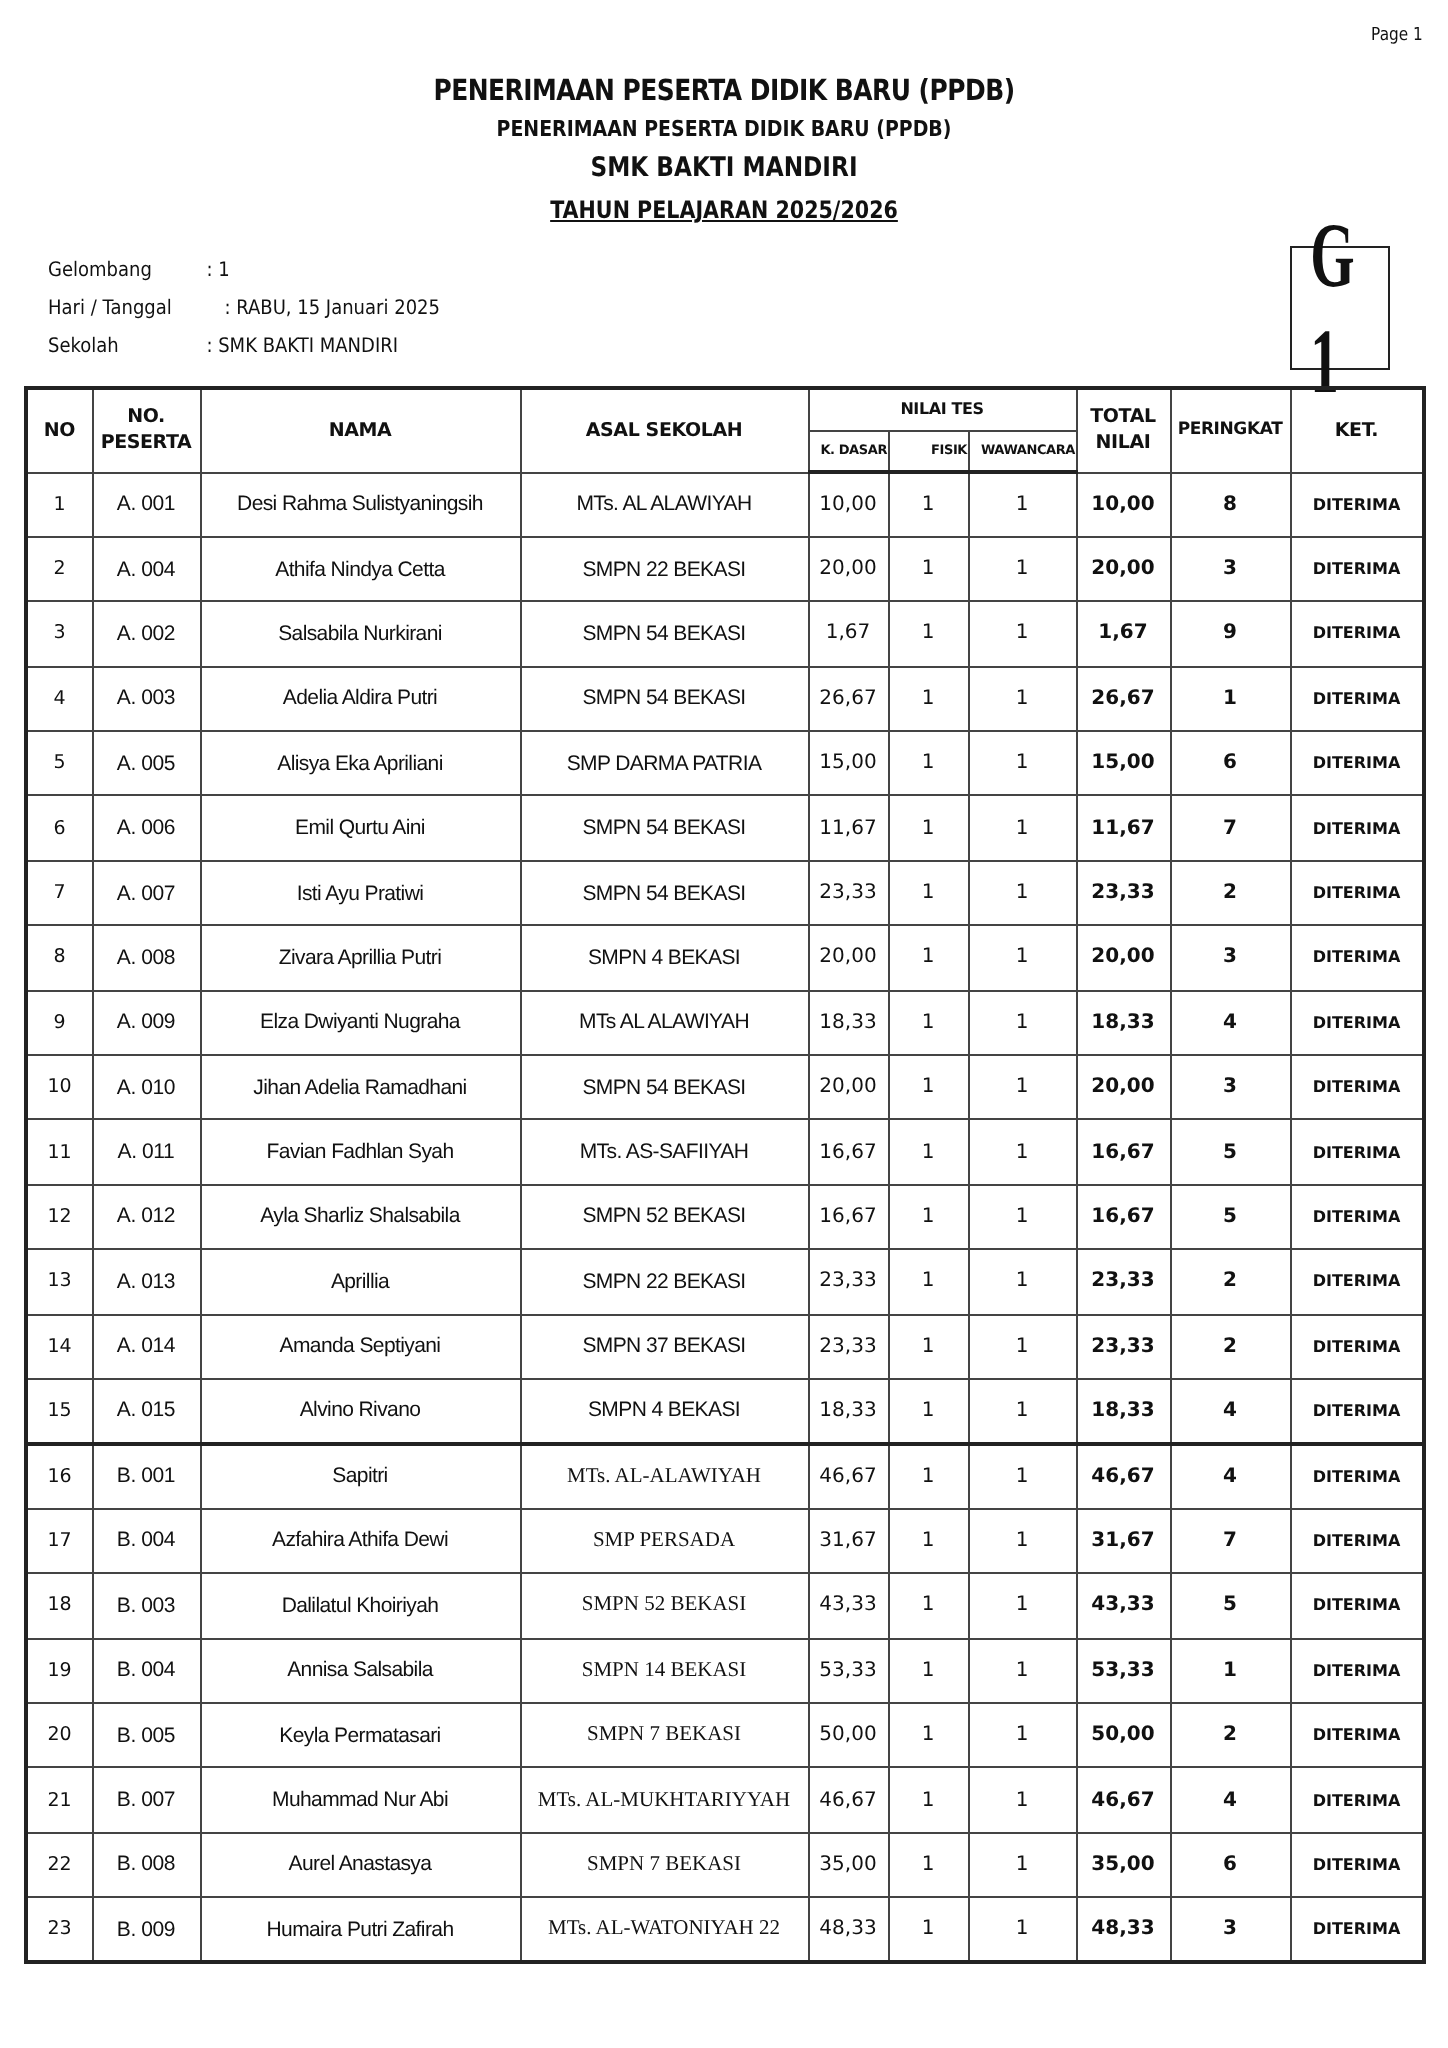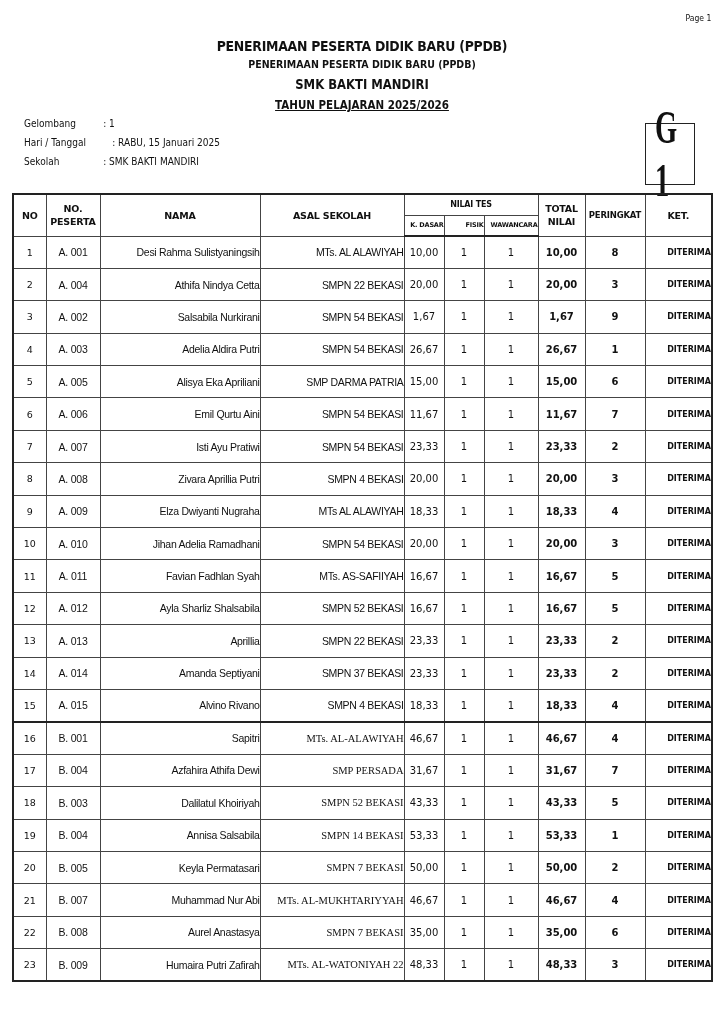--- a/index.html
+++ b/index.html
@@ -5,41 +5,41 @@
   * { box-sizing: border-box; margin: 0; padding: 0; }
   html, body { width: 724px; height: 1024px; background: #ffffff; overflow: hidden; }
   body { position: relative; font-family: "Liberation Sans", sans-serif; color: #111; }
   .page-num { position: absolute; top: 13px; right: 13px; font-size: 9px; font-family: "DejaVu Sans", sans-serif; transform: scaleX(0.85); transform-origin: right; }
   .titles { position: absolute; left: 0; width: 724px; top: 36px; text-align: center; }
   .t1 { font-family: "DejaVu Sans", sans-serif; font-weight: bold; font-size: 14.5px; letter-spacing: -0.3px; transform: scaleX(0.86); height: 20px; line-height: 20px; }
   .t2 { font-family: "DejaVu Sans", sans-serif; font-weight: bold; font-size: 11px; transform: scaleX(0.86); height: 17px; line-height: 17px; }
   .t3 { font-family: "DejaVu Sans", sans-serif; font-weight: bold; font-size: 13.5px; transform: scaleX(0.86); height: 22px; line-height: 22px; }
   .t4 { font-family: "DejaVu Sans", sans-serif; font-weight: bold; font-size: 12px; transform: scaleX(0.86); height: 20px; line-height: 20px; }
   .t4 span { text-decoration: underline; }
-  .meta { position: absolute; left: 24px; top: 114px; font-family: "DejaVu Sans", sans-serif; font-size: 10px; }
+  .meta { position: absolute; left: 24px; top: 126px; font-family: "DejaVu Sans", sans-serif; font-size: 10px; }
   .meta-row { height: 19px; line-height: 19px; position: relative; transform: scaleX(0.9); transform-origin: left; }
   .meta-row .lbl { display: inline-block; width: 88px; }
   .meta-row.r2 .val { margin-left: 12px; }
   .meta-row.r2 .lbl { width: 86px; }
   .g-box { position: absolute; left: 645px; top: 123px; width: 50px; height: 62px; border: 1.5px solid #222; display: flex; align-items: center; justify-content: center; }
   .g-box span { font-family: "Liberation Serif", serif; font-weight: bold; font-size: 46px; transform: scaleX(0.62); letter-spacing: 3px; }
   table { position: absolute; left: 12px; top: 193px; border-collapse: collapse; table-layout: fixed; width: 699px; border: 2px solid #222; }
   th, td { border: 1px solid #444; text-align: center; vertical-align: middle; overflow: hidden; white-space: nowrap; }
   th { font-family: "DejaVu Sans", sans-serif; font-weight: bold; font-size: 9.5px; letter-spacing: -0.2px; }
   th.sub { font-size: 6.5px; height: 21px; }
   th.top2 { height: 21px; }
   thead tr:last-child th { border-bottom: 2.5px solid #222; text-align: right; }
   td { height: 32.4px; font-size: 10px; font-family: "DejaVu Sans", sans-serif; }
-  td.name, td.school { text-align: right; padding-left: 0; font-family: "Liberation Sans", sans-serif; font-size: 10.5px; letter-spacing: -0.3px; }
+  td.name, td.school { text-align: center; padding-left: 0; font-family: "Liberation Sans", sans-serif; font-size: 10.5px; letter-spacing: -0.3px; }
   td.school.serif { font-family: "Liberation Serif", serif; font-size: 10.5px; letter-spacing: 0; }
   td.code { font-family: "Liberation Sans", sans-serif; font-size: 10.5px; letter-spacing: -0.2px; }
   td.no { font-size: 9.5px; }
   td.score { font-size: 10px; }
   td.bold { font-weight: bold; }
-  td.ket { font-weight: bold; font-size: 8px; text-align: right; }
+  td.ket { font-weight: bold; font-size: 8px; }
   tr.group-sep td { border-top: 2.5px solid #222; }
 </style>
 </head>
 <body>
 
 <div class="page-num">Page 1</div>
 
 <div class="titles">
   <div class="t1">PENERIMAAN PESERTA DIDIK BARU (PPDB)</div>
   <div class="t2">PENERIMAAN PESERTA DIDIK BARU (PPDB)</div>

